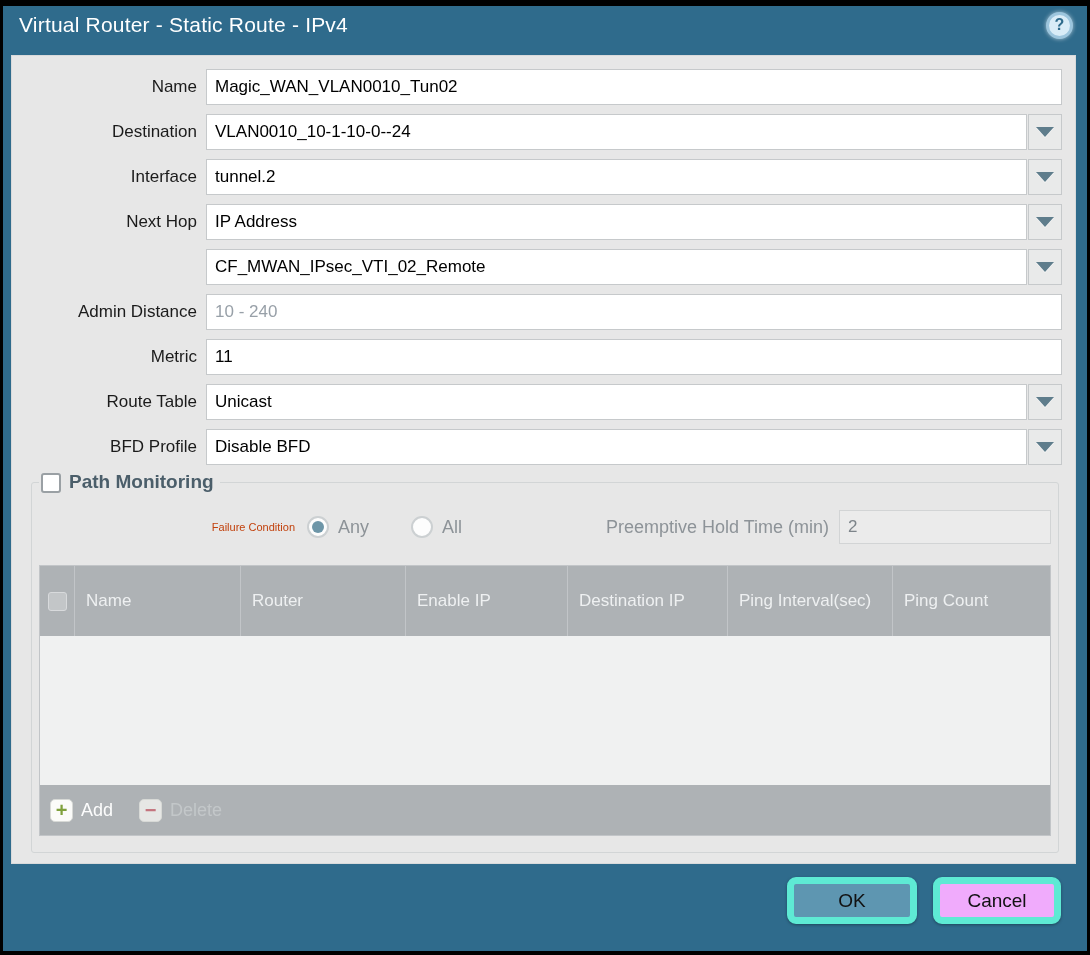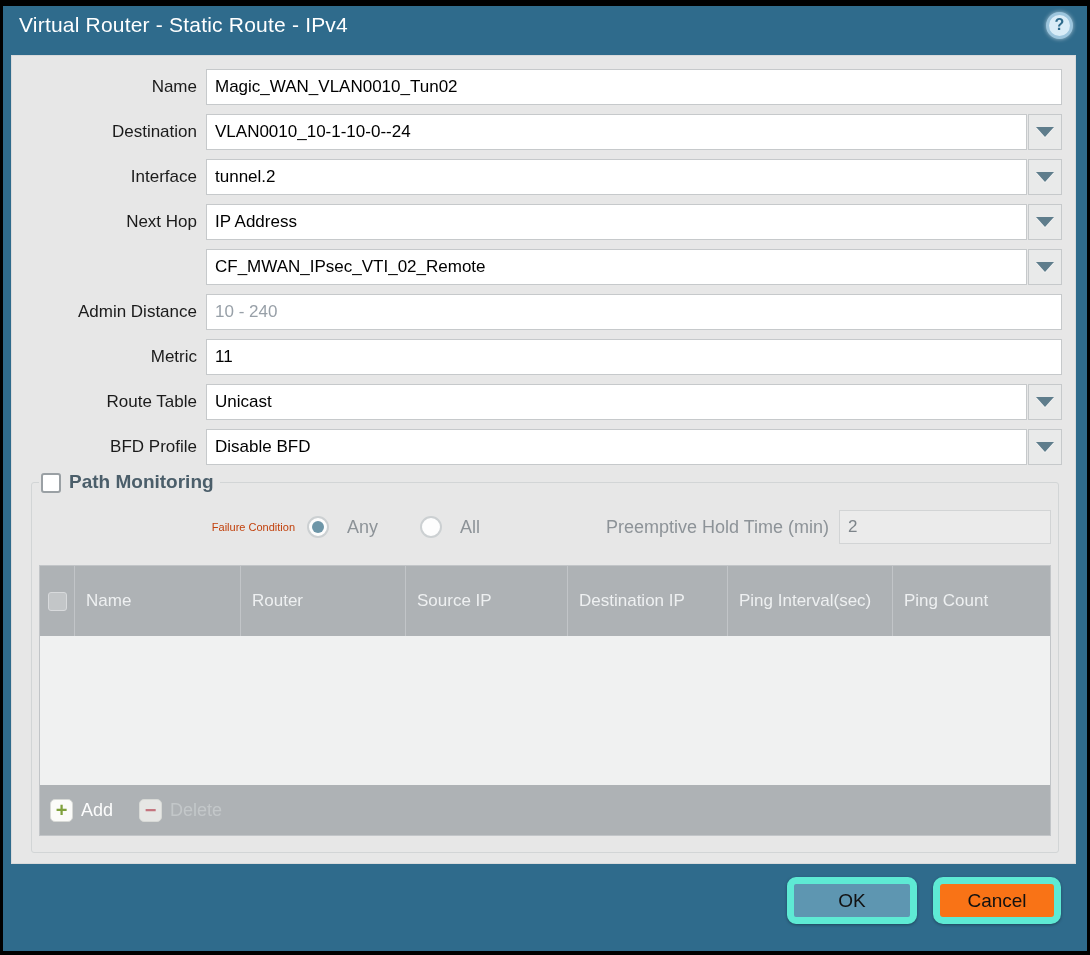--- a/index.html
+++ b/index.html
@@ -70,21 +70,21 @@
     display:flex; align-items:flex-end; gap:8px;
     padding:0 6px 0 2px; margin-left:0;
   }
   .checkbox {
     width:20px; height:20px; background:#fff;
     border:2px solid #9aa0a4; border-radius:3px; cursor:pointer; flex:none;
   }
   .pm-title { font-size:19px; font-weight:bold; color:#4b5e6a; }
   .cond-row { display:flex; align-items:center; margin-top:16px; height:36px; }
   .cond-lbl { width:268px; text-align:right; padding-right:12px; font-size:11px; color:#c2410c; flex:none; }
-  .radio-group { display:flex; align-items:center; gap:18px; margin-right:42px; }
+  .radio-group { display:flex; align-items:center; gap:9px; margin-right:42px; }
   .radio {
     width:22px; height:22px; border-radius:50%;
     background:#fdfdfd; border:2px solid #ccd0d2; flex:none;
     display:flex; align-items:center; justify-content:center;
   }
   .radio .dot { width:12px; height:12px; border-radius:50%; background:#6e96a8; }
   .radio-lbl { font-size:18px; color:#8d9398; }
   .pht-group { margin-left:auto; display:flex; align-items:center; }
   .pht-lbl { font-size:18px; color:#8d9398; padding-right:10px; }
   .pht-input {
@@ -133,21 +133,21 @@
     display:flex; justify-content:flex-end; align-items:flex-start;
     padding:13px 26px 0 0; gap:16px;
   }
   .btn {
     height:47px; border-radius:9px; border:7px solid #5eead4;
     font-family:"Liberation Sans", sans-serif; font-size:19px; color:#111;
     display:flex; align-items:center; justify-content:center;
     cursor:pointer; box-shadow:0 1px 3px rgba(0,0,0,0.35);
   }
   .btn-ok { width:130px; background:#5e96b1; }
-  .btn-cancel { width:128px; background:#f97316;border-radius:10px; }
+  .btn-cancel { width:128px; background:#f0abfc; }
 </style>
 </head>
 <body>
 
 <div class="dialog">
 
   <div class="titlebar">
     <span class="title">Virtual Router - Static Route - IPv4</span>
     <span class="help-icon">?</span>
   </div>
@@ -263,21 +263,21 @@
         </div>
       </div>
 
       <div class="pm-table">
         <div class="thead">
           <div class="th th-check">
             <span class="hdr-checkbox"></span>
           </div>
           <div class="th col-name">Name</div>
           <div class="th col-enable">Router</div>
-          <div class="th col-srcip">Source IP</div>
+          <div class="th col-srcip">Enable IP</div>
           <div class="th col-dstip">Destination IP</div>
           <div class="th col-ping">Ping Interval(sec)</div>
           <div class="th col-count">Ping Count</div>
         </div>
         <div class="tbody"></div>
         <div class="tfoot">
           <div class="tool-btn">
             <span class="tool-icon add-icon">+</span>
             <span class="add-lbl">Add</span>
           </div>

